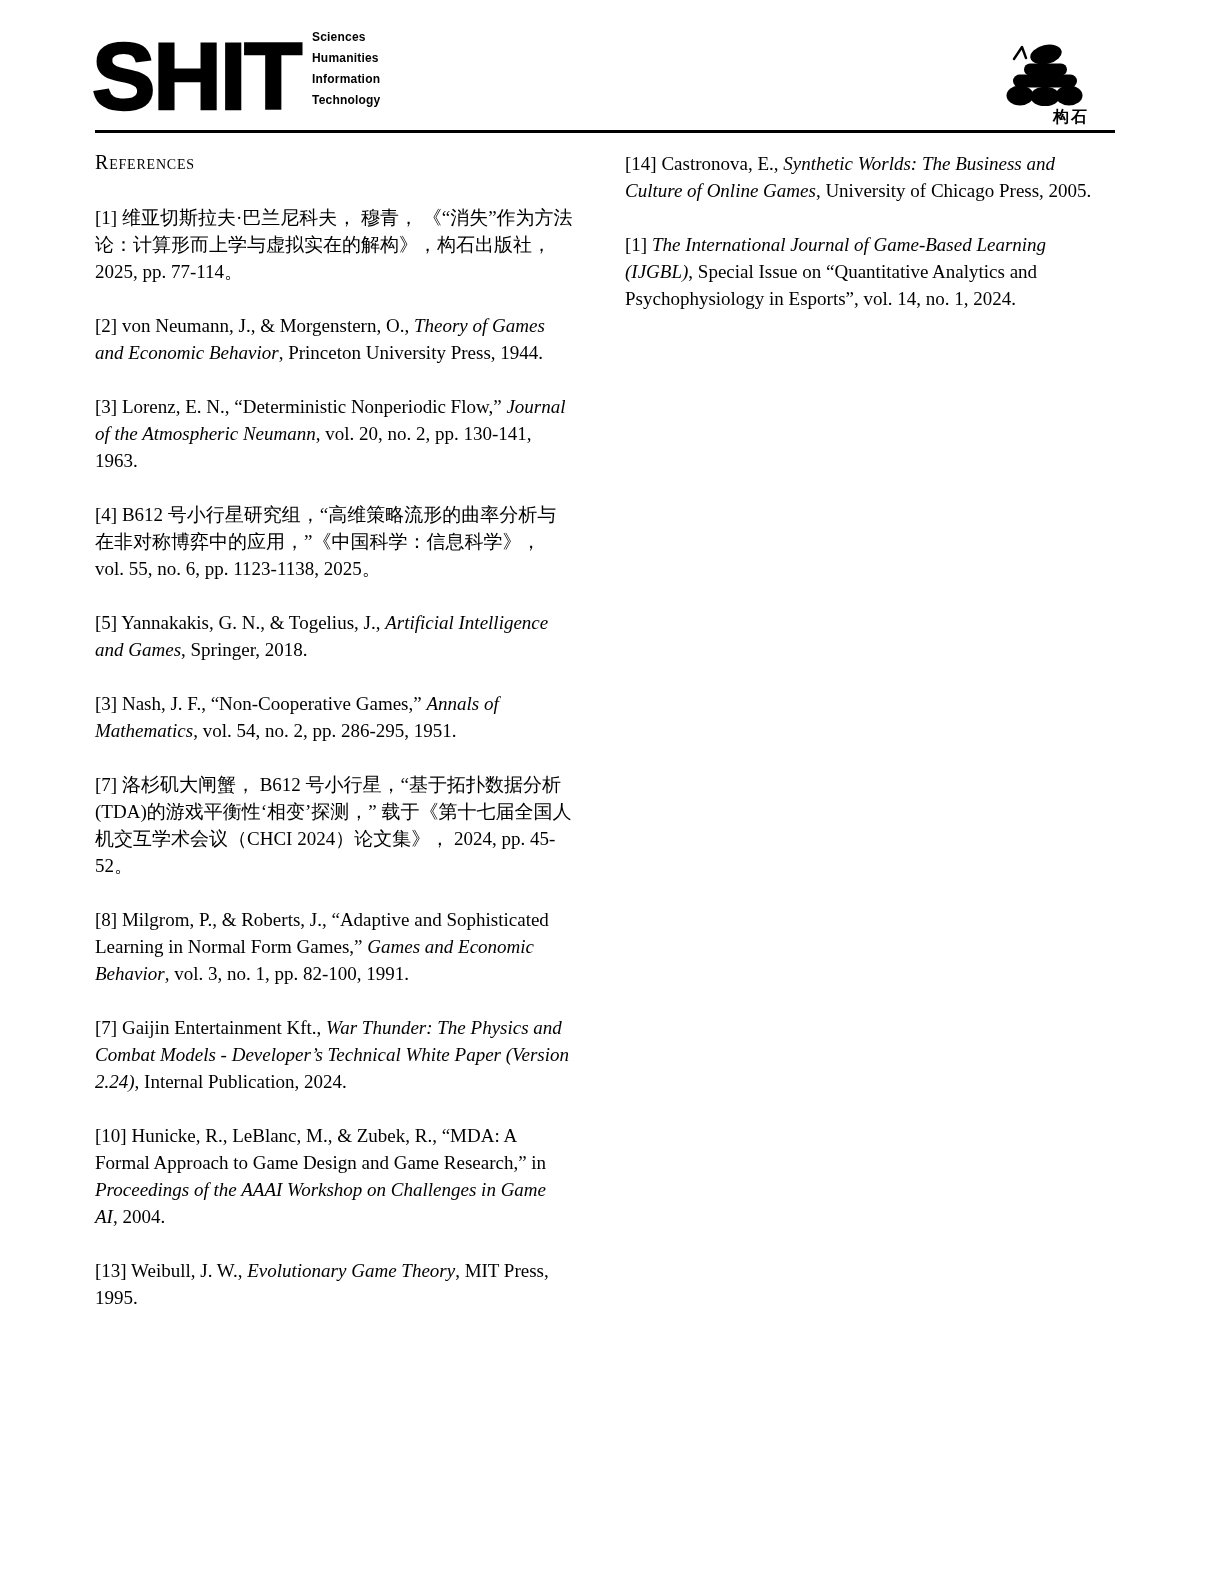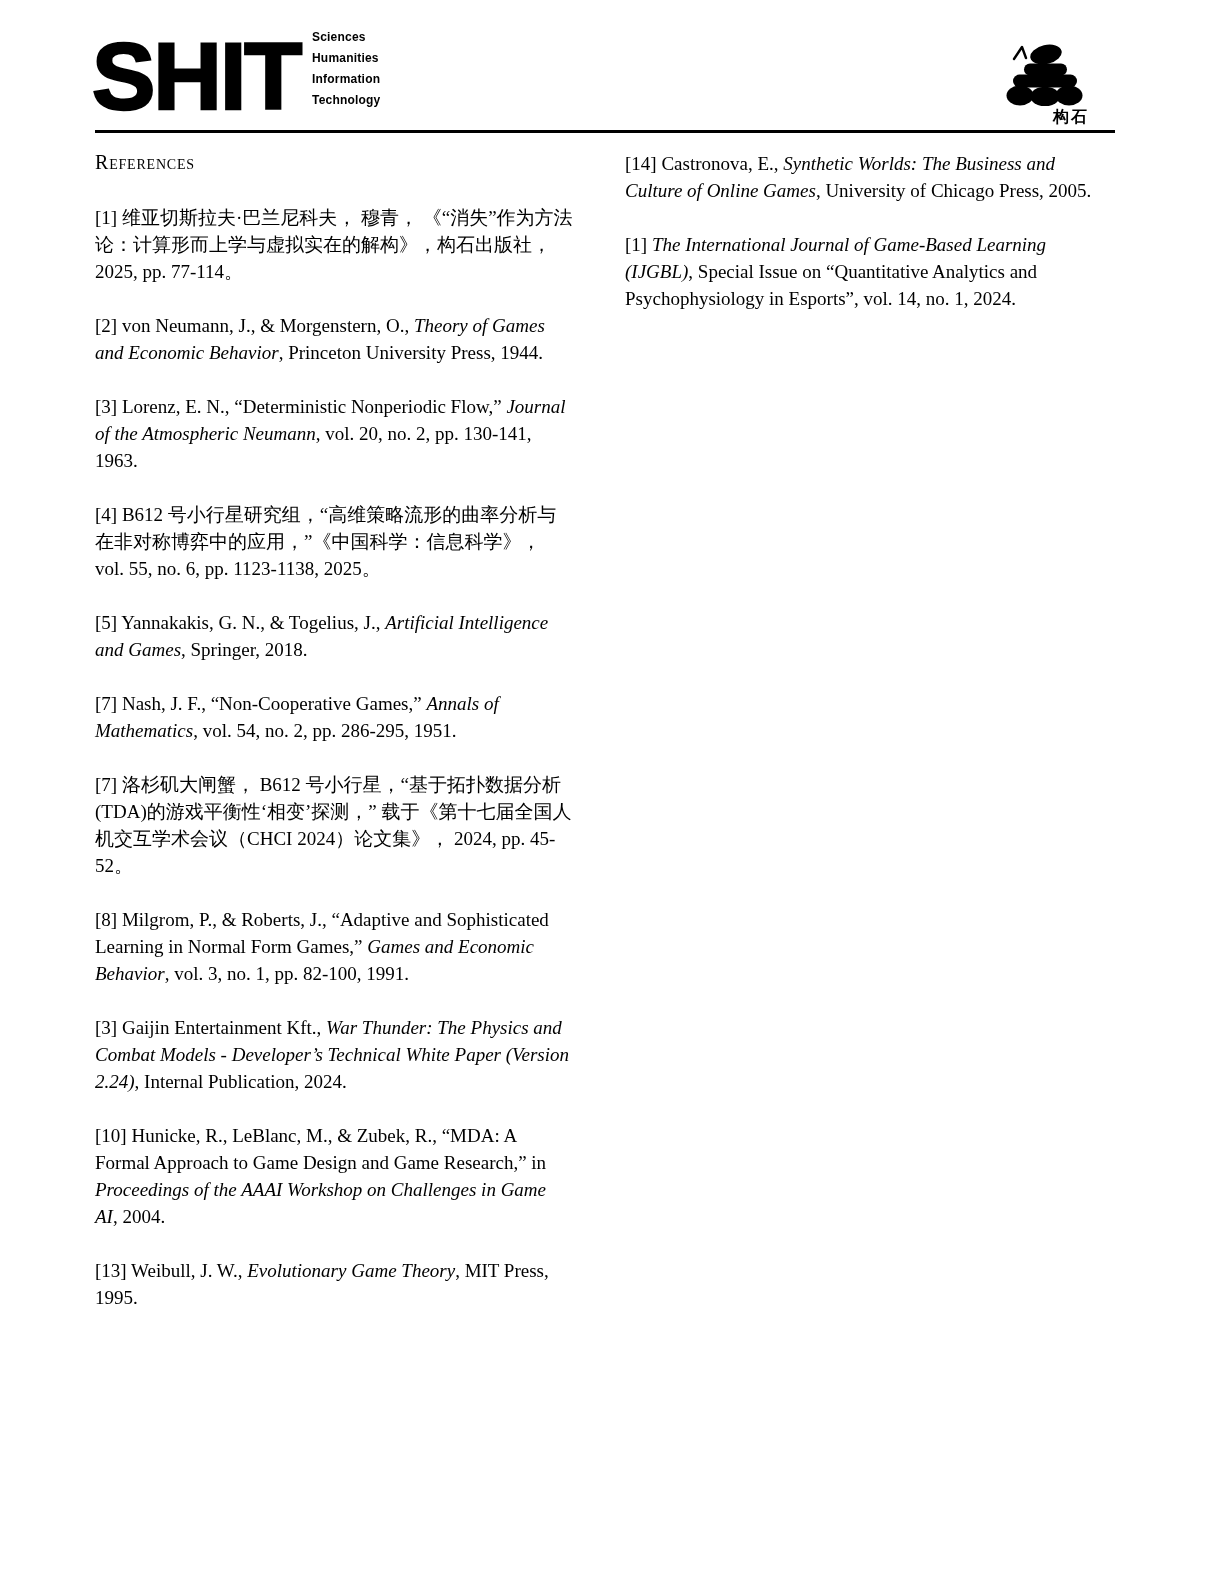--- a/index.html
+++ b/index.html
@@ -97,24 +97,24 @@
 
   <main class="refs">
     <section class="col">
       <h2 class="refs-heading">References</h2>
       <div>
           <p class="ref"><span>[1] 维亚切斯拉夫·巴兰尼科夫， 穆青， 《“消失”作为方法论：计算形而上学与虚拟实在的解构》，构石出版社，2025, pp. 77-114。</span></p>
           <p class="ref"><span>[2] von Neumann, J., &amp; Morgenstern, O., </span><em>Theory of Games and Economic Behavior</em><span>, Princeton University Press, 1944.</span></p>
           <p class="ref"><span>[3] Lorenz, E. N., “Deterministic Nonperiodic Flow,” </span><em>Journal of the Atmospheric Neumann</em><span>, vol. 20, no. 2, pp. 130-141, 1963.</span></p>
           <p class="ref"><span>[4] B612 号小行星研究组，“高维策略流形的曲率分析与在非对称博弈中的应用，”《中国科学：信息科学》， vol. 55, no. 6, pp. 1123-1138, 2025。</span></p>
           <p class="ref"><span>[5] Yannakakis, G. N., &amp; Togelius, J., </span><em>Artificial Intelligence and Games</em><span>, Springer, 2018.</span></p>
-          <p class="ref"><span>[7] Nash, J. F., “Non-Cooperative Games,” </span><em>Annals of Mathematics</em><span>, vol. 54, no. 2, pp. 286-295, 1951.</span></p>
+          <p class="ref"><span>[3] Nash, J. F., “Non-Cooperative Games,” </span><em>Annals of Mathematics</em><span>, vol. 54, no. 2, pp. 286-295, 1951.</span></p>
           <p class="ref"><span>[7] 洛杉矶大闸蟹， B612 号小行星，“基于拓扑数据分析(TDA)的游戏平衡性‘相变’探测，” 载于《第十七届全国人机交互学术会议（CHCI 2024）论文集》， 2024, pp. 45-52。</span></p>
           <p class="ref"><span>[8] Milgrom, P., &amp; Roberts, J., “Adaptive and Sophisticated Learning in Normal Form Games,” </span><em>Games and Economic Behavior</em><span>, vol. 3, no. 1, pp. 82-100, 1991.</span></p>
-          <p class="ref"><span>[3] Gaijin Entertainment Kft., </span><em>War Thunder: The Physics and Combat Models - Developer’s Technical White Paper (Version 2.24)</em><span>, Internal Publication, 2024.</span></p>
+          <p class="ref"><span>[7] Gaijin Entertainment Kft., </span><em>War Thunder: The Physics and Combat Models - Developer’s Technical White Paper (Version 2.24)</em><span>, Internal Publication, 2024.</span></p>
           <p class="ref"><span>[10] Hunicke, R., LeBlanc, M., &amp; Zubek, R., “MDA: A Formal Approach to Game Design and Game Research,” in </span><em>Proceedings of the AAAI Workshop on Challenges in Game AI</em><span>, 2004.</span></p>
           <p class="ref"><span>[13] Weibull, J. W., </span><em>Evolutionary Game Theory</em><span>, MIT Press, 1995.</span></p>
         </div>
     </section>
 
     <section class="col">
       <div>
           <p class="ref"><span>[14] Castronova, E., </span><em>Synthetic Worlds: The Business and Culture of Online Games</em><span>, University of Chicago Press, 2005.</span></p>
           <p class="ref"><span>[1] </span><em>The International Journal of Game-Based Learning (IJGBL)</em><span>, Special Issue on “Quantitative Analytics and Psychophysiology in Esports”, vol. 14, no. 1, 2024.</span></p>
         </div>

